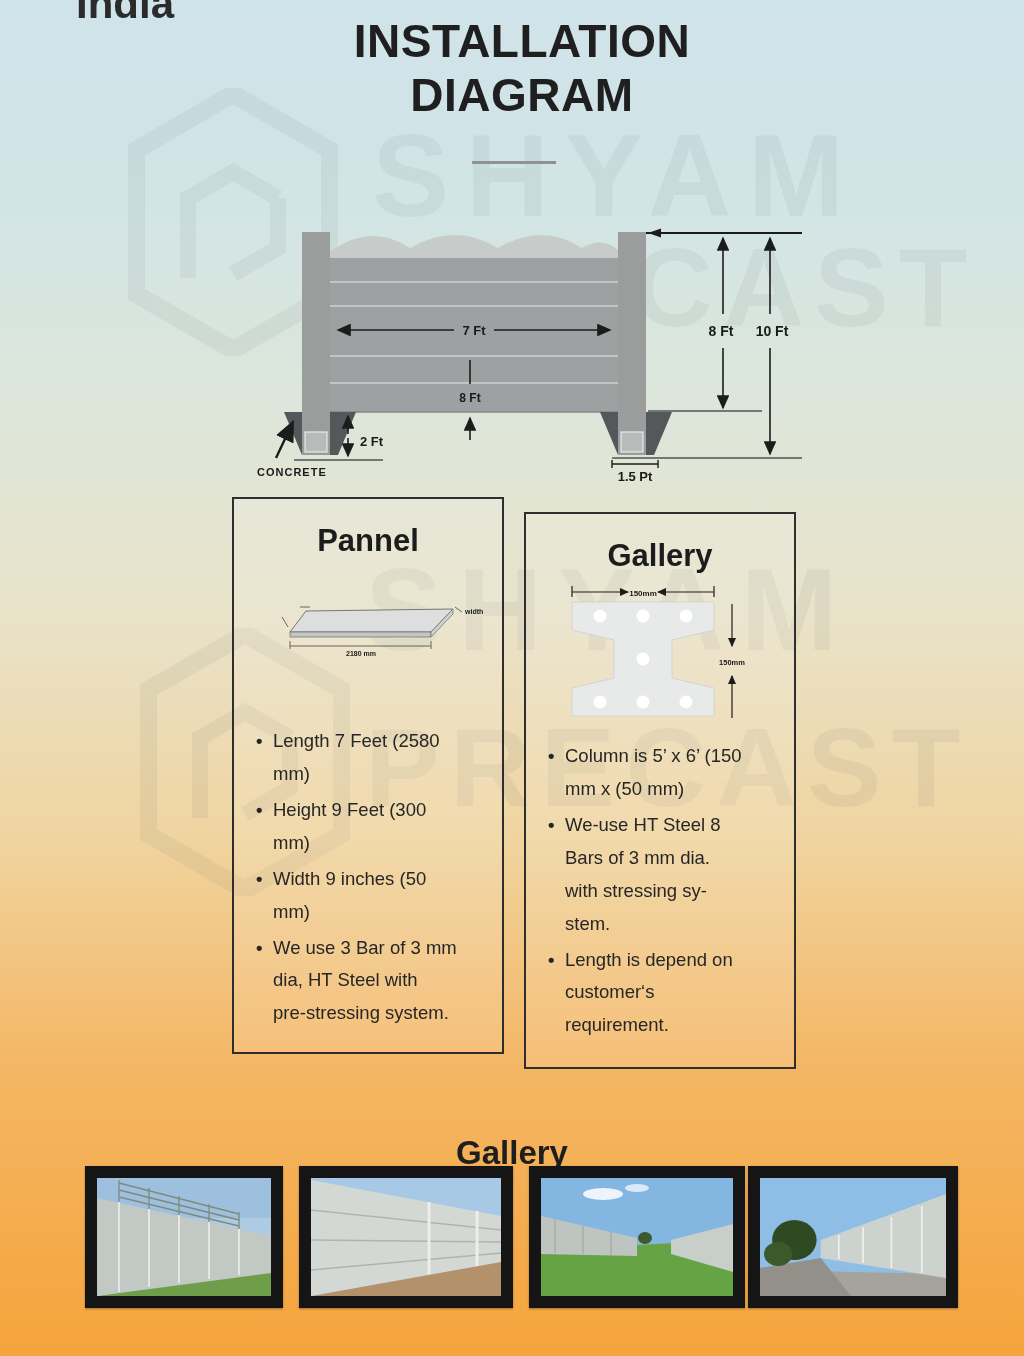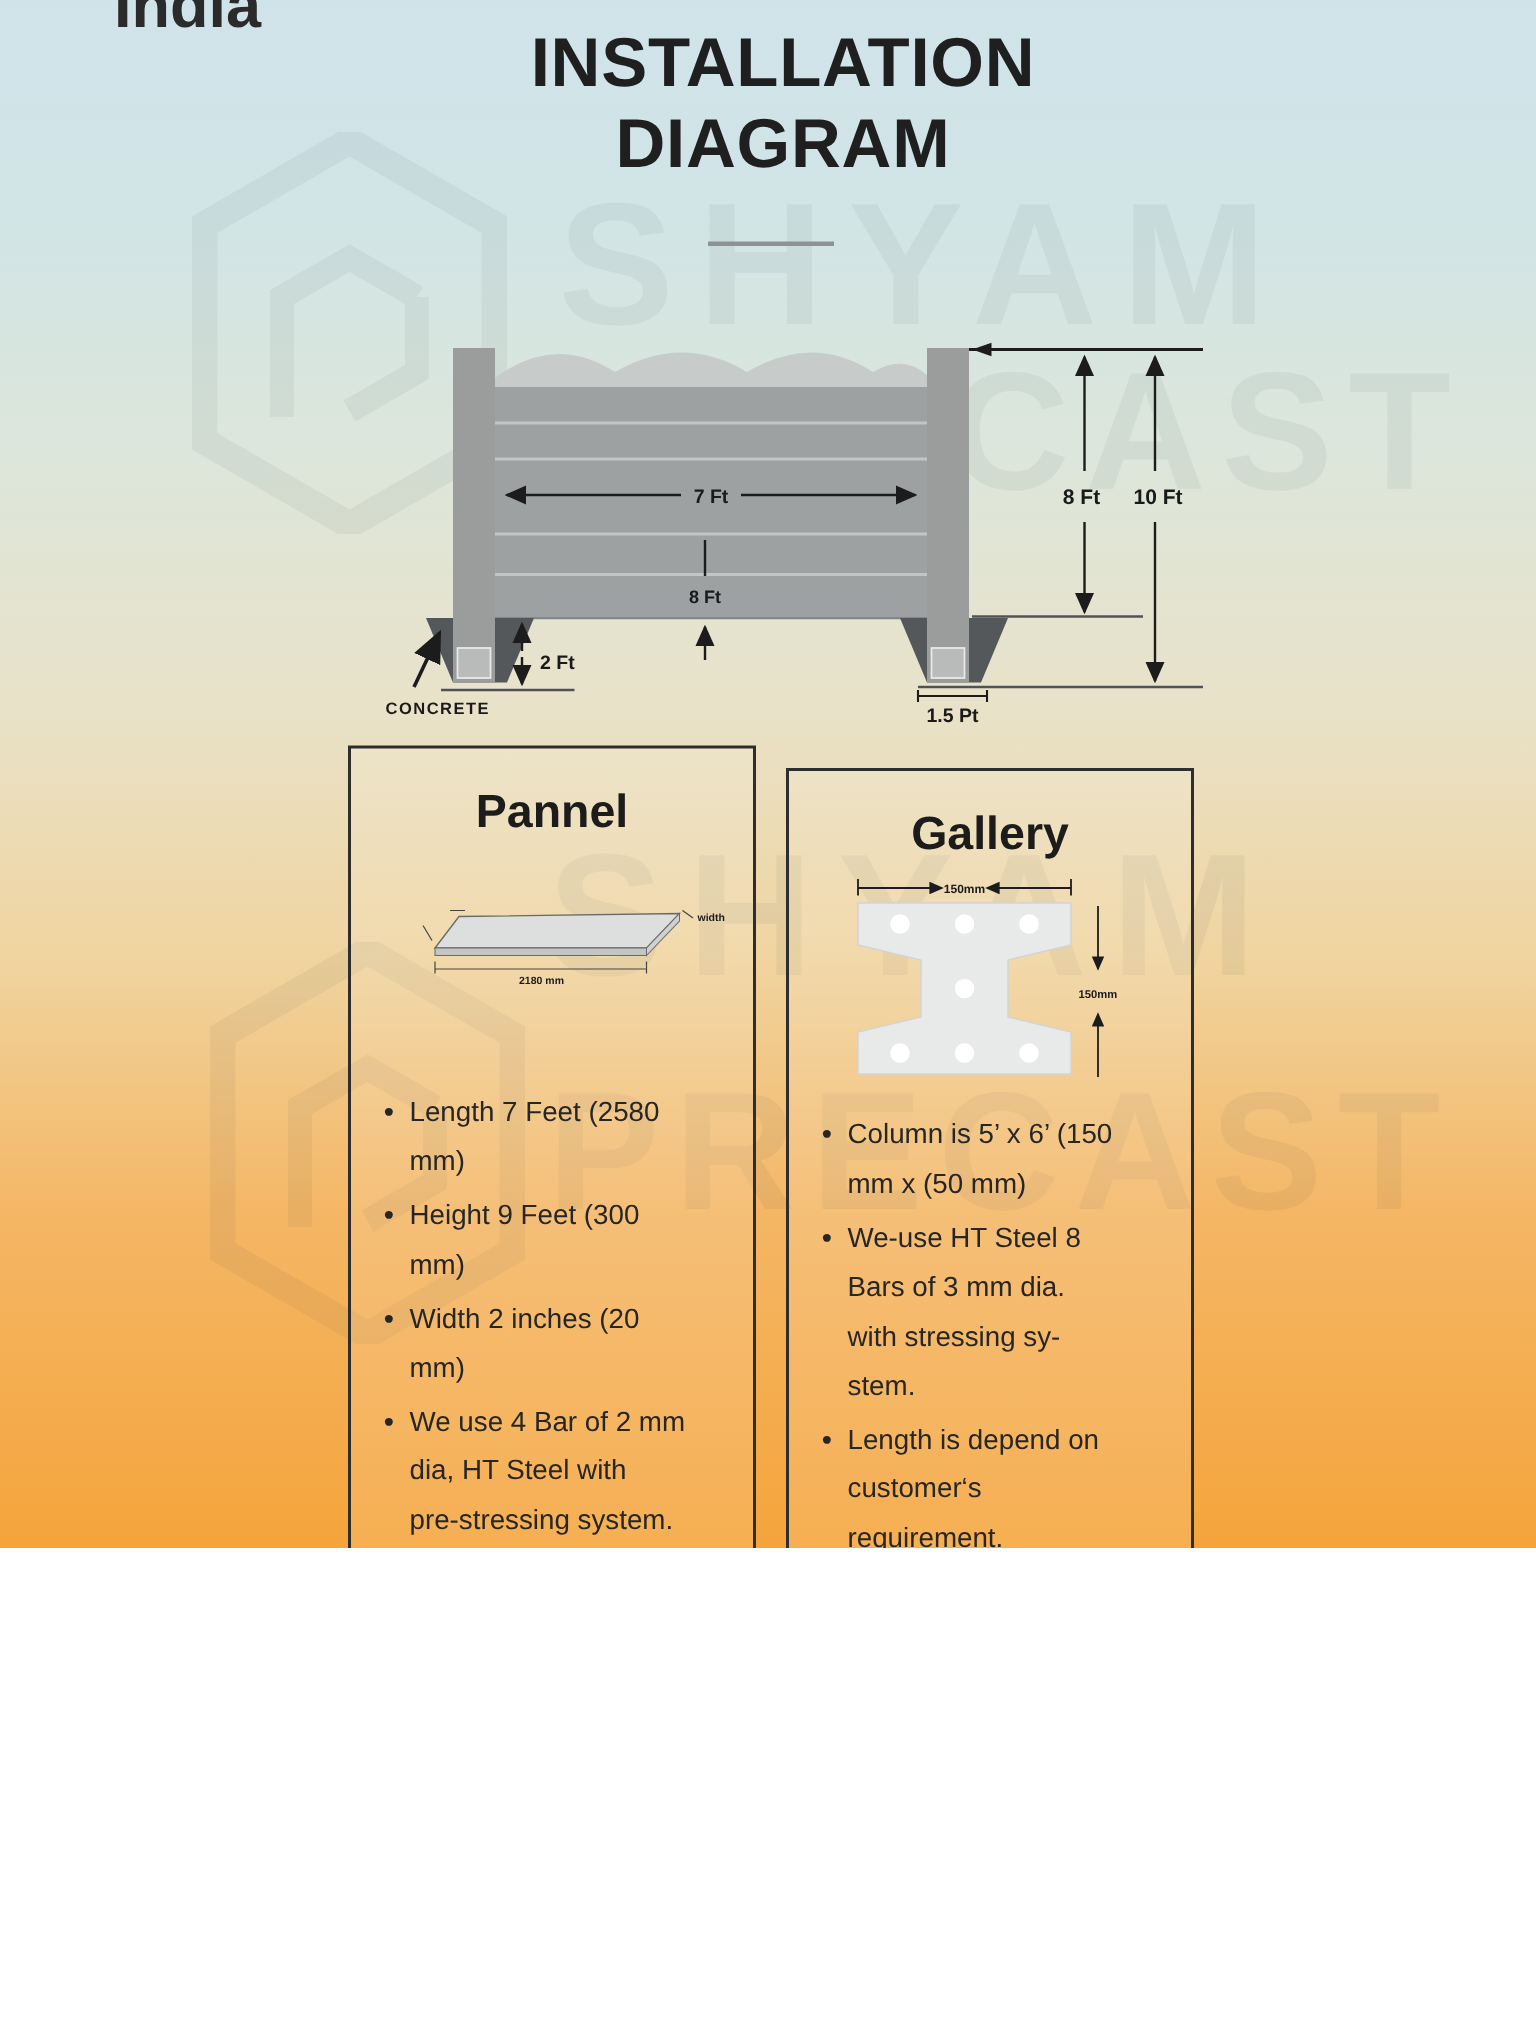--- a/index.html
+++ b/index.html
@@ -1,17 +1,17 @@
 <!DOCTYPE html>
 <html><head>
 <meta charset="utf-8">
 <style>
   html,body{margin:0;padding:0;}
   body{width:1024px;height:1356px;font-family:"Liberation Sans",sans-serif;}
-  .canvas{position:relative;width:1024px;height:1032px;overflow:hidden;
+  .canvas{position:relative;width:1024px;height:1356px;overflow:hidden;
     background:linear-gradient(180deg,#cfe3ea 0%,#d1e5e6 14%,#dde6da 30%,#e9e2c8 46%,
       #f0d49f 62%,#f4b766 78%,#f5a43b 100%);}
   .abs{position:absolute;}
 
   
   .brand{left:76px;top:-20px;font-size:42px;font-weight:700;color:#2b2b2b;}
 
   
   .title{left:0;top:14px;width:1044px;text-align:center;color:#1f1f1f;
     font-size:46px;line-height:1.18;font-weight:800;letter-spacing:.5px;}
@@ -164,23 +164,23 @@
         <line x1="207" y1="4" x2="214" y2="9"></line>
       </g>
       <text x="113" y="53" text-anchor="middle" font-size="7" font-weight="400">2180 mm</text>
       <text x="217" y="11" font-size="7" font-weight="400">width</text>
     </svg>
     <ul class="box-list">
       <li>Length 7 Feet (2580
 mm)</li>
       <li>Height 9 Feet (300
 mm)</li>
-      <li>Width 2 inches (20
+      <li>Width 9 inches (50
 mm)</li>
-      <li>We use 4 Bar of 2 mm
+      <li>We use 3 Bar of 3 mm
 dia, HT Steel with
 pre-stressing system.</li>
     </ul>
   </div>
 
   <div class="abs spec-box box-column">
     <div class="box-title">Gallery</div>
     <svg class="abs" style="left:38px;top:70px;" width="200" height="150" viewBox="0 0 200 150">
       <defs>
         <marker id="arr2" markerWidth="8" markerHeight="7" refX="7" refY="3.5" orient="auto">

